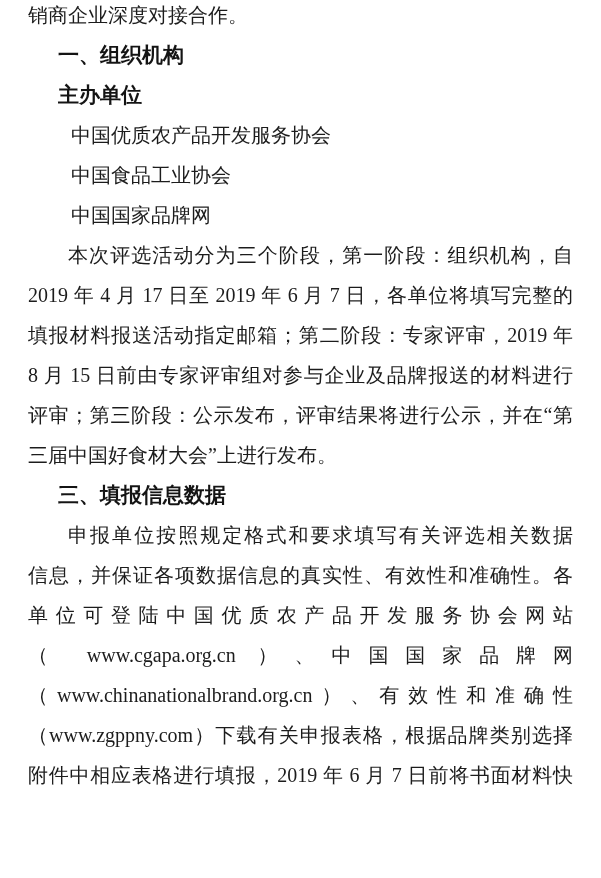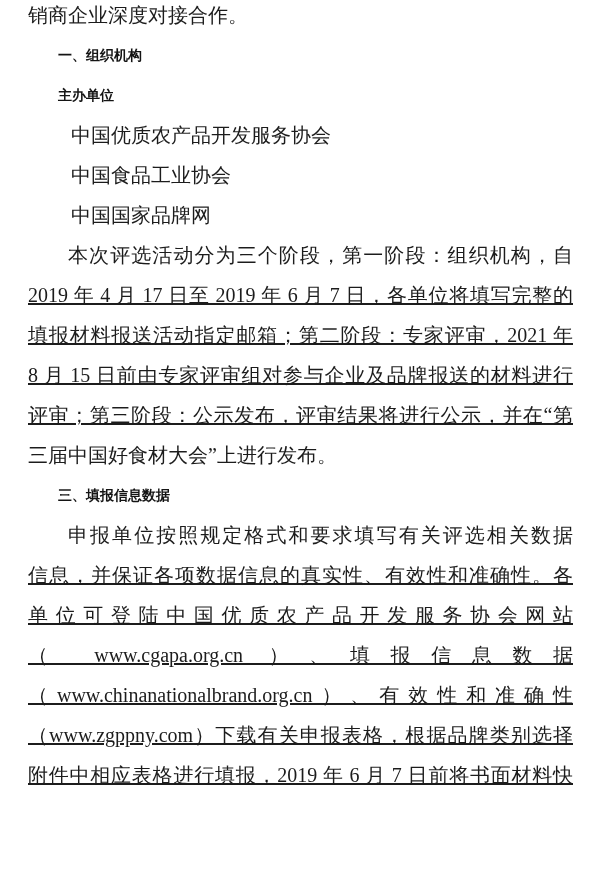--- a/index.html
+++ b/index.html
@@ -30,58 +30,57 @@
     font-family: "Liberation Serif", "DejaVu Serif", serif;
     overflow: hidden;
     text-align: left;
   }
   .kind-heading, .kind-subheading {
     font-family: "Liberation Sans", "DejaVu Sans", sans-serif;
     font-weight: 700;
     padding-left: 30px;
     box-sizing: border-box;
     color: #141414;
-    font-size: 14px;
+    font-size: 21px;
   }
   .kind-org {
     text-indent: 43px;
   }
   .kind-body-first {
     text-indent: 40px;
     text-align: justify;
     text-align-last: justify;
   }
   .kind-body {
     text-align: justify;
     text-align-last: justify;
-    text-decoration: underline;
   }
   .kind-body-end, .kind-continuation {
     text-align: left;
   }
 </style>
 </head>
 <body>
 
 <div class="page" style="background: rgb(255, 255, 255);">
   <div class="doc">
       <div class="line kind-continuation">销商企业深度对接合作。</div>
       <div class="line kind-heading">一、组织机构</div>
       <div class="line kind-subheading">主办单位</div>
       <div class="line kind-org">中国优质农产品开发服务协会</div>
       <div class="line kind-org">中国食品工业协会</div>
       <div class="line kind-org">中国国家品牌网</div>
       <div class="line kind-body-first">本次评选活动分为三个阶段，第一阶段：组织机构，自</div>
       <div class="line kind-body">2019 年 4 月 17 日至 2019 年 6 月 7 日，各单位将填写完整的</div>
-      <div class="line kind-body">填报材料报送活动指定邮箱；第二阶段：专家评审，2021 年</div>
+      <div class="line kind-body">填报材料报送活动指定邮箱；第二阶段：专家评审，2019 年</div>
       <div class="line kind-body">8 月 15 日前由专家评审组对参与企业及品牌报送的材料进行</div>
       <div class="line kind-body">评审；第三阶段：公示发布，评审结果将进行公示，并在“第</div>
       <div class="line kind-body-end">三届中国好食材大会”上进行发布。</div>
       <div class="line kind-heading">三、填报信息数据</div>
       <div class="line kind-body-first">申报单位按照规定格式和要求填写有关评选相关数据</div>
       <div class="line kind-body">信息，并保证各项数据信息的真实性、有效性和准确性。各</div>
       <div class="line kind-body">单位可登陆中国优质农产品开发服务协会网站</div>
-      <div class="line kind-body">（ www.cgapa.org.cn ）、填报信息数据</div>
+      <div class="line kind-body">（ www.cgapa.org.cn ）、中国国家品牌网</div>
       <div class="line kind-body">（www.chinanationalbrand.org.cn）、有效性和准确性</div>
       <div class="line kind-body">（www.zgppny.com）下载有关申报表格，根据品牌类别选择</div>
       <div class="line kind-body">附件中相应表格进行填报，2019 年 6 月 7 日前将书面材料快</div>
     </div>
 </div>
 
 </body></html>

